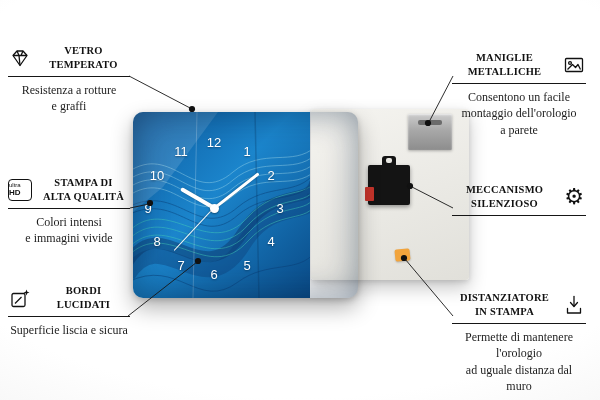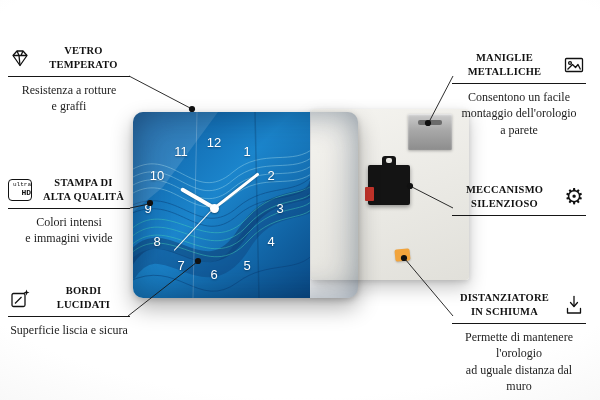--- a/index.html
+++ b/index.html
@@ -15,21 +15,21 @@
   .co-left{left:8px;width:122px;}
   .co-right{left:452px;width:134px;margin-top:7px;}
   .pos1{top:44px}.pos2{top:176px}.pos3{top:284px}
   .co-head{display:flex;align-items:center;gap:5px;border-bottom:1px solid #161616;padding-bottom:5px;min-height:27px;}
   .co-title{flex:1;text-align:center;font-weight:bold;font-size:10.5px;line-height:1.3;letter-spacing:.2px;}
   .co-desc{margin-top:5px;text-align:center;font-size:12px;line-height:1.35;white-space:pre-line;color:#1d1d1d;}
   .ico{width:24px;height:24px;flex:0 0 auto;display:flex;align-items:center;justify-content:center;}
   .ico svg{display:block;}
   .gear-glyph{font-family:"DejaVu Sans",sans-serif;font-size:22px;line-height:24px;color:#111;}
   .hd-box{width:24px;height:20px;border:1.4px solid #111;border-radius:4px;display:flex;flex-direction:column;
-    align-items:flex-end;justify-content:center;font-family:Liberation Mono, monospace;}
+    align-items:flex-start;justify-content:center;font-family:Liberation Sans, sans-serif;}
   .hd-box .u{font-size:6px;line-height:6px;}
   .hd-box .h{font-size:8px;font-weight:bold;line-height:9px;}
 
   
   .front{position:absolute;left:133px;top:112px;width:177px;height:186px;border-radius:10px;overflow:hidden;z-index:2;
     box-shadow:0 10px 22px rgba(0,0,0,.30), 0 2px 6px rgba(0,0,0,.18);padding-left:48px;}
   .front::after{content:"";position:absolute;inset:0;box-shadow:inset 0 0 34px rgba(3,28,58,.45);pointer-events:none;}
   .glass-art{position:absolute;inset:0;}
   .cnum{position:absolute;color:#fff;font-family:"Liberation Sans",sans-serif;font-size:13px;font-weight:400;
     transform:translate(-50%,-50%);text-shadow:0 1px 2px rgba(0,20,40,.45);z-index:3;}
@@ -130,21 +130,21 @@
     <div class="co-head">
       <span class="co-title"><span>MECCANISMO</span><br><span>SILENZIOSO</span></span>
       <span class="ico">
         <span class="gear-glyph">⚙</span>
       </span>
     </div>
   </div>
 
   <div class="callout co-right pos3">
     <div class="co-head">
-      <span class="co-title"><span>DISTANZIATORE</span><br><span>IN SCHIUMA</span></span>
+      <span class="co-title"><span>DISTANZIATORE</span><br><span>IN STAMPA</span></span>
       <span class="ico">
         <svg width="22" height="22" viewBox="0 0 22 22" fill="none" stroke="#111" stroke-width="1.3" stroke-linejoin="round" stroke-linecap="round">
           <path d="M11,2.5 V12"></path>
           <path d="M7.5,8.5 L11,12.5 L14.5,8.5"></path>
           <path d="M4.5,14.5 V19 H17.5 V14.5"></path>
         </svg>
       </span>
     </div>
     <div class="co-desc">Permette di mantenere l'orologio
 ad uguale distanza dal muro</div>

